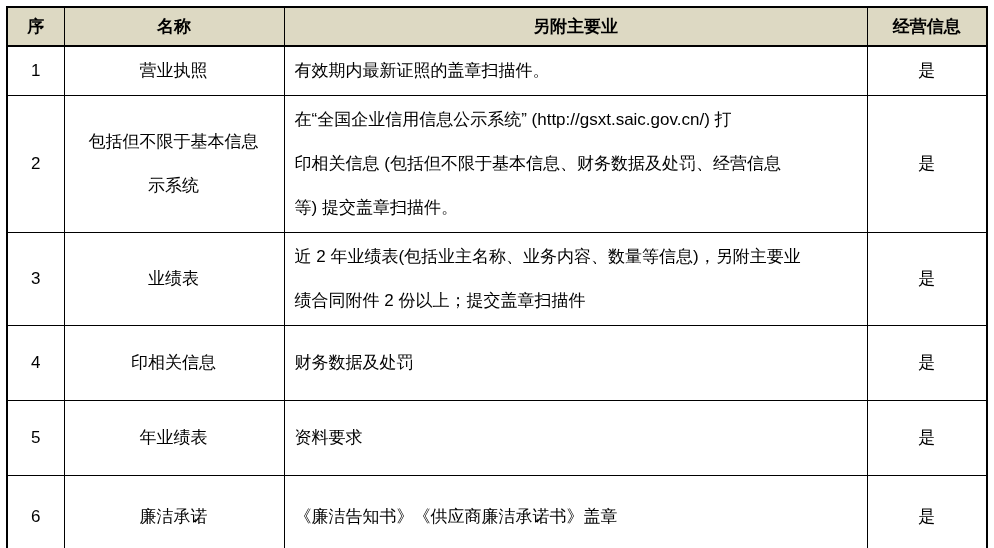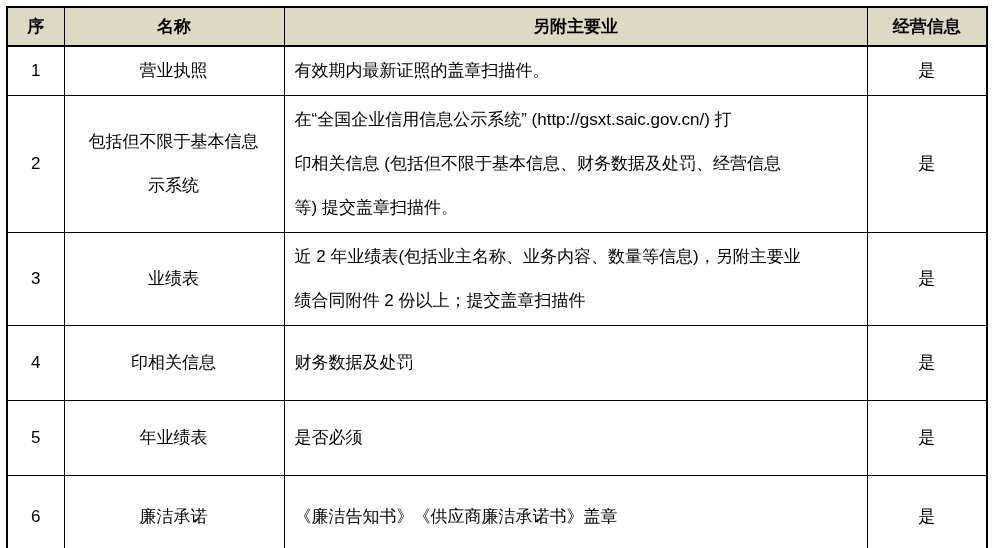--- a/index.html
+++ b/index.html
@@ -102,21 +102,21 @@
     </tr>
     <tr class="row-4">
       <td class="cell-no">4</td>
       <td class="cell-name">印相关信息</td>
       <td class="cell-requirement">财务数据及处罚</td>
       <td class="cell-required">是</td>
     </tr>
     <tr class="row-5">
       <td class="cell-no">5</td>
       <td class="cell-name">年业绩表</td>
-      <td class="cell-requirement">是否必须</td>
+      <td class="cell-requirement">资料要求</td>
       <td class="cell-required">是</td>
     </tr>
     <tr class="row-6">
       <td class="cell-no">6</td>
       <td class="cell-name">廉洁承诺</td>
       <td class="cell-requirement">《廉洁告知书》《供应商廉洁承诺书》盖章</td>
       <td class="cell-required">是</td>
     </tr>
   </tbody>
 </table>

